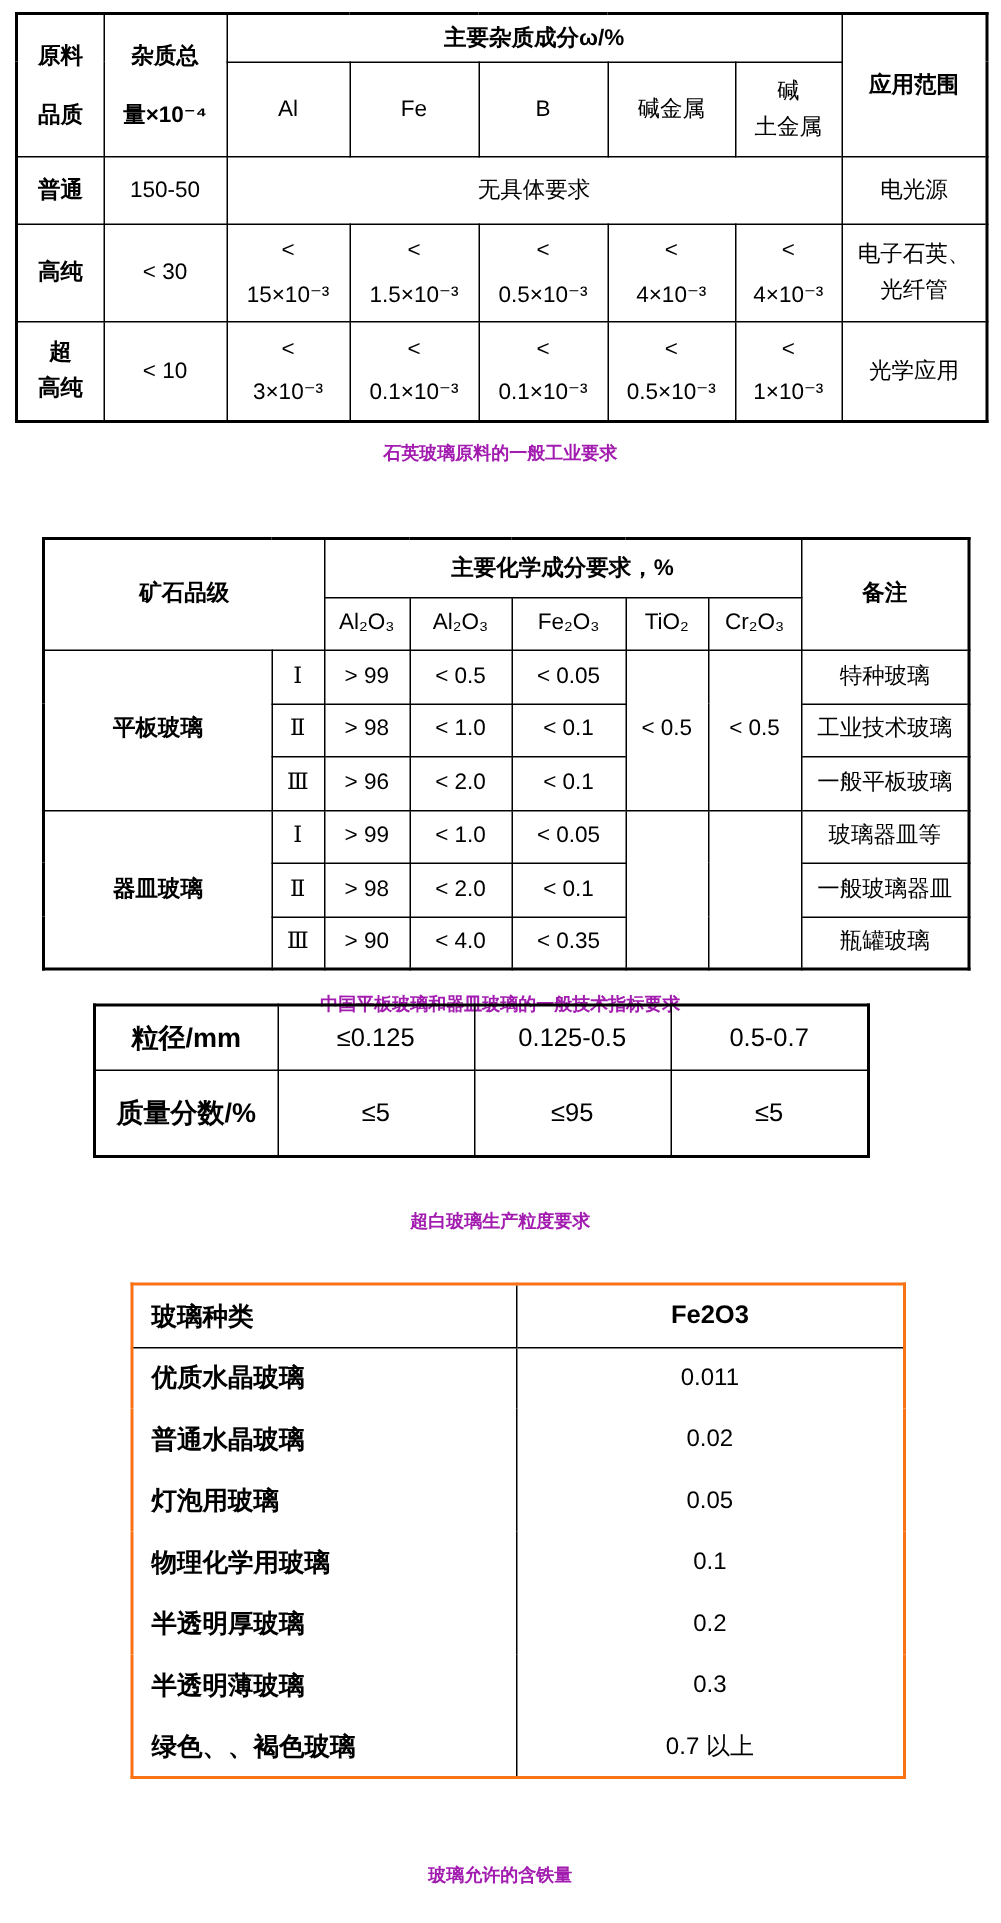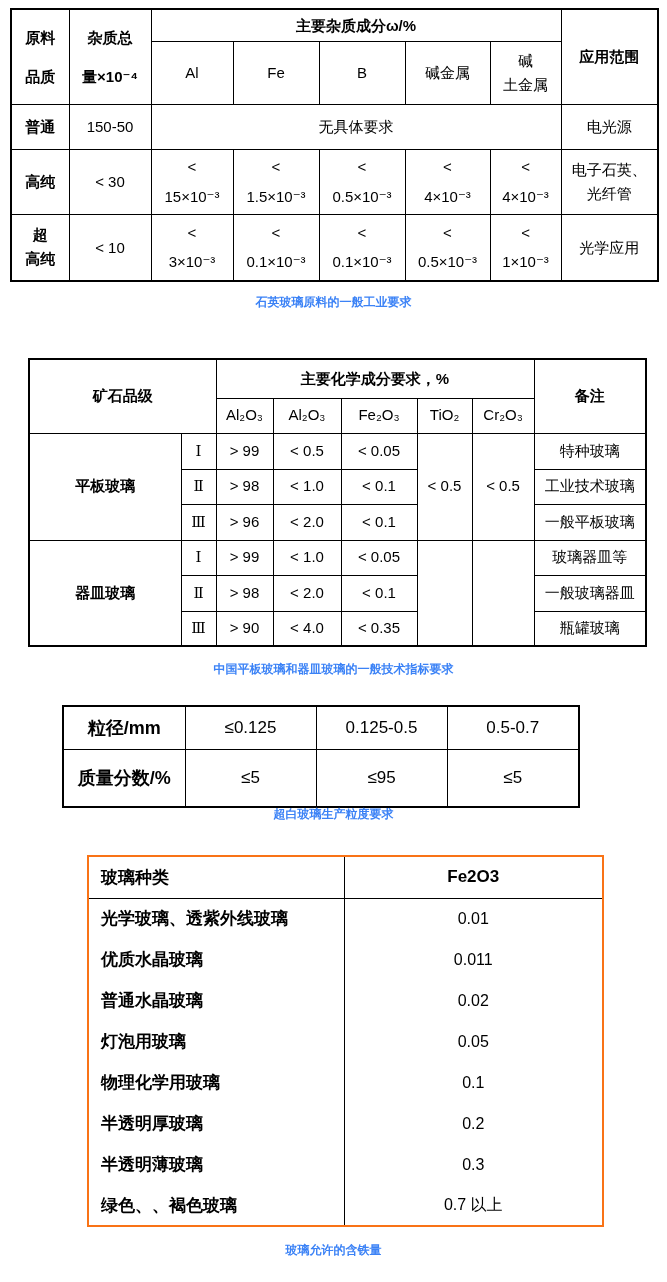--- a/index.html
+++ b/index.html
@@ -18,39 +18,39 @@
     vertical-align:middle;
     padding:0 2px;
     white-space:pre-line;
     font-weight:400;
     overflow:hidden;
   }
   .bold{font-weight:700;margin-left:32px;}
   .caption{
     position:absolute;left:0;width:667px;
     text-align:center;
-    font-size:12px;font-weight:700;color:#3b82f6;
+    font-size:12px;font-weight:700;color:#a21caf;
   }
 
   
   #t1{left:10px;top:8px;}
   #t1 table{width:647px;border:2px solid #000;}
   #t1 td,#t1 th{font-size:15px;line-height:1.95;}
   #t1 th{font-weight:700;}
   #t1 .hdr2line{line-height:2.6;margin-top:36px;}
 
   
   #t2{left:28px;top:358px;}
   #t2 table{width:617px;border:2px solid #000;}
   #t2 td,#t2 th{font-size:15px;line-height:1.5;}
   #t2 th{font-weight:700;}
   #t2 .roman{font-family:"Liberation Serif","DejaVu Serif",serif;}
 
   
-  #t3{left:62px;top:705px;}
+  #t3{left:62px;top:669px;}
   #t3 table{width:516px;border:2px solid #000;}
   #t3 td,#t3 th{font-size:17px;}
   #t3 th{font-weight:700;font-size:18px;}
 
   
   #t4{left:87px;top:855px;}
   #t4 table{width:515px;border:2px solid #f97316;}
   #t4 td,#t4 th{border:none;font-size:17px;}
   #t4 th{font-weight:700;border-bottom:1px solid #000;}
   #t4 .c2{border-left:1px solid #000;}
@@ -241,24 +241,20 @@
     <colgroup>
         <col style="width:256px">
         <col style="width:259px">
       </colgroup>
     <tbody>
         <tr style="height:42px">
       <th class="glass">玻璃种类</th>
       <th class="c2">Fe2O3</th>
     </tr>
     <tr style="height:41px">
-      <td class="glass">光学玻璃、透紫外线玻璃</td>
-      <td class="c2">0.01</td>
-    </tr>
-    <tr style="height:41px">
       <td class="glass">优质水晶玻璃</td>
       <td class="c2">0.011</td>
     </tr>
     <tr style="height:41px">
       <td class="glass">普通水晶玻璃</td>
       <td class="c2">0.02</td>
     </tr>
     <tr style="height:41px">
       <td class="glass">灯泡用玻璃</td>
       <td class="c2">0.05</td>

